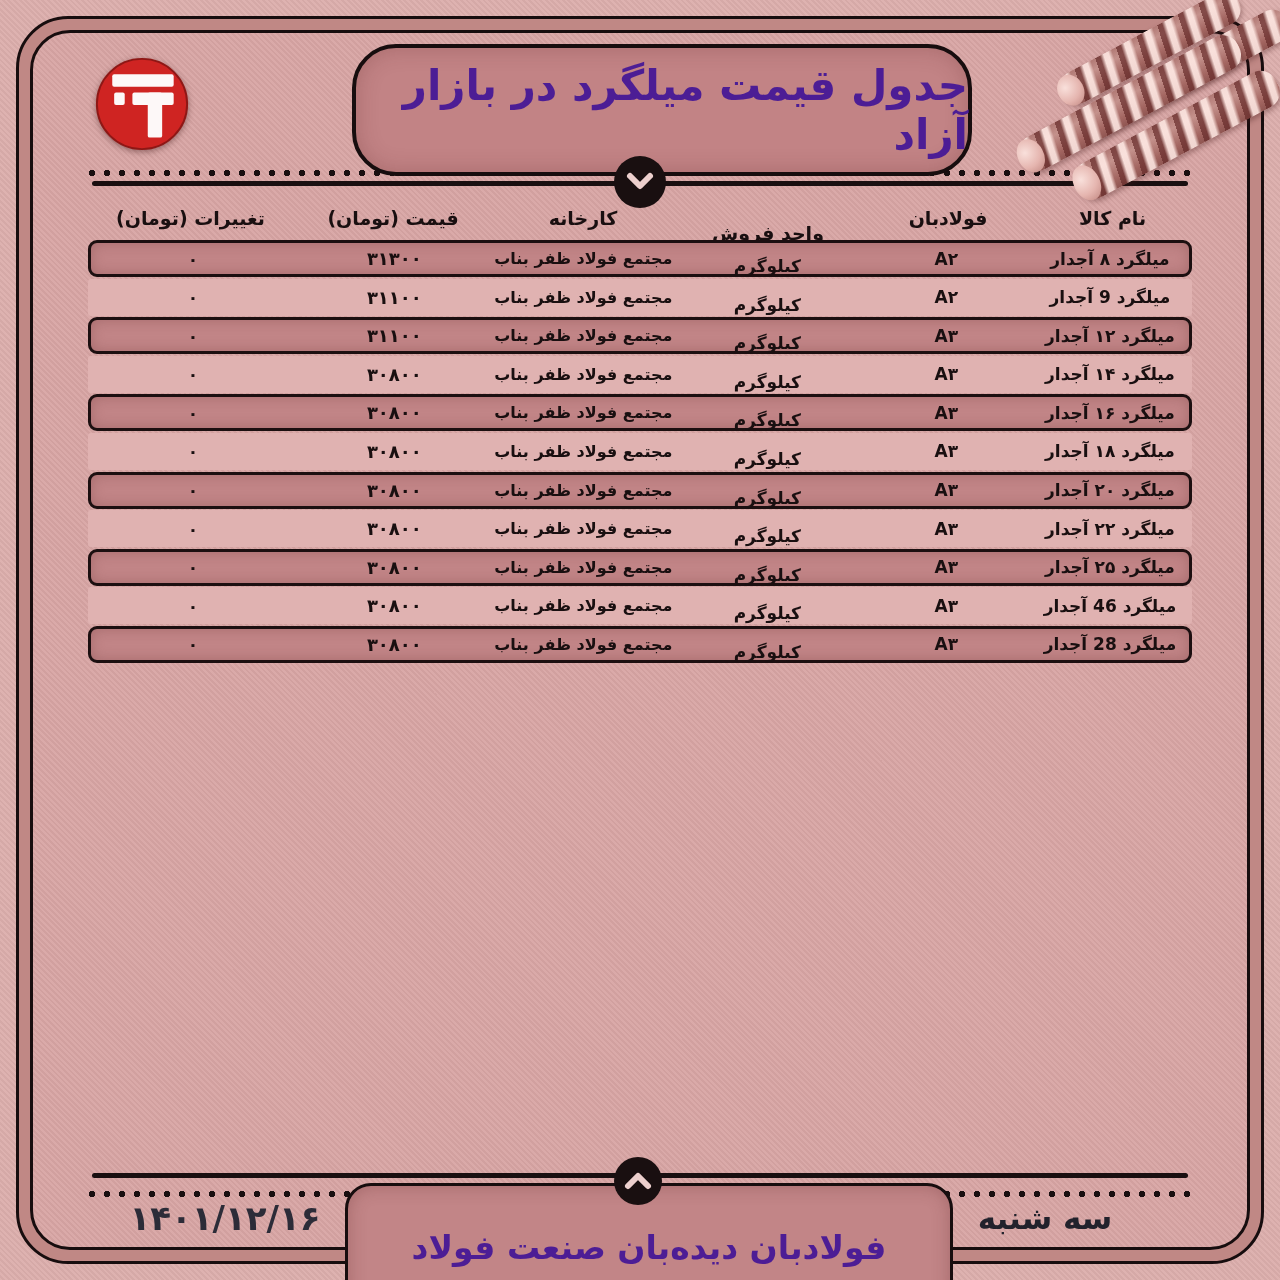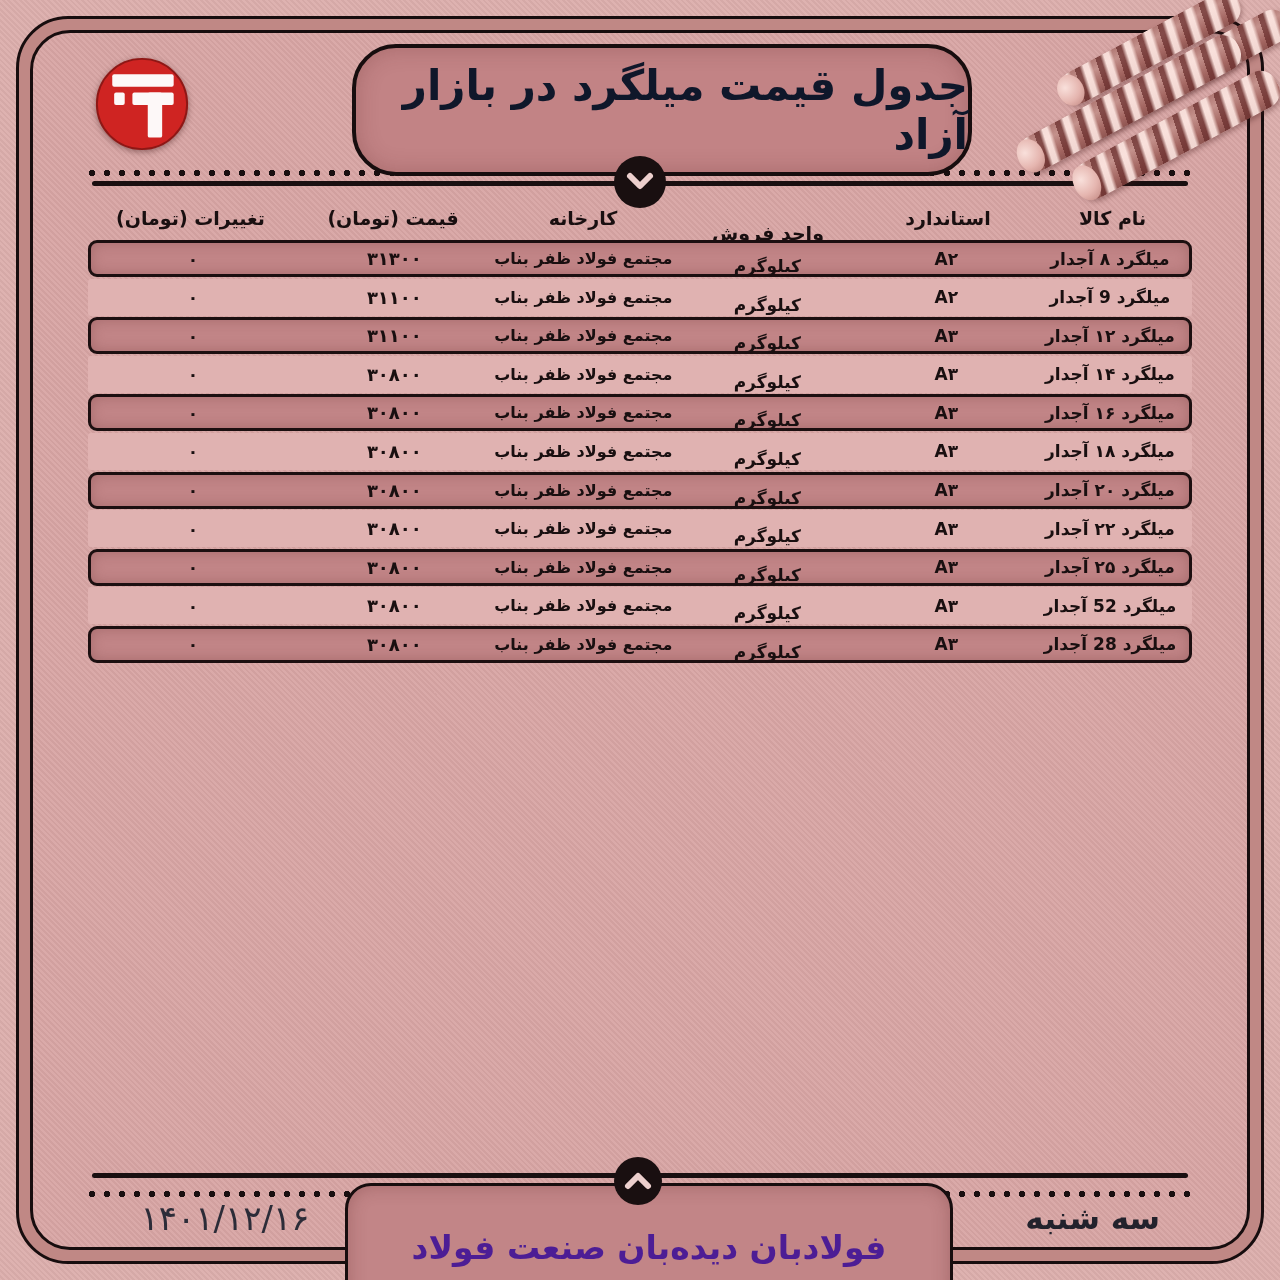--- a/index.html
+++ b/index.html
@@ -16,21 +16,21 @@
                background:#d8a5a4;
                background-image:repeating-linear-gradient(45deg, rgba(255,255,255,.05) 0 2px, rgba(0,0,0,.03) 2px 4px);}
   
   .logo{position:absolute;top:56px;right:1090px;left:auto;width:96px;height:96px;}
   .logo svg{filter:drop-shadow(0 2px 3px rgba(60,20,20,.45));}
   
   .title-box{position:absolute;top:44px;left:352px;width:612px;height:124px;
              background:#c28385;border:4px solid #170d0e;border-radius:44px;
              display:flex;align-items:center;justify-content:center;
              box-shadow:inset 0 0 22px rgba(90,35,35,.25);}
-  .title-box .t{font-size:42px;font-weight:bold;color:#0f172a;letter-spacing:-1px;}
+  .title-box .t{font-size:42px;font-weight:bold;color:#4c1d95;letter-spacing:-1px;}
   
   .dots{position:absolute;height:8px;left:88px;right:88px;
         background-image:radial-gradient(circle at 4px 4px,#190f10 3.1px,transparent 3.5px);
         background-size:15px 8px;background-repeat:repeat-x;}
   .dots.top{top:169px;}
   .dots.bottom{top:1190px;}
   .bar-line{position:absolute;height:5px;left:92px;right:92px;background:#190f10;border-radius:3px;}
   .bar-line.top{top:181px;}
   .bar-line.bottom{top:1173px;}
   .badge{position:absolute;width:52px;height:52px;border-radius:50%;background:#190f10;
@@ -70,22 +70,22 @@
   .rebar.r2{left:60px;top:112px;width:235px;transform:rotate(-28deg);}
   .rebar.r3{left:2px;top:142px;width:245px;height:37px;transform:rotate(-28deg);}
   .rebar.r4{left:58px;top:168px;width:225px;height:39px;transform:rotate(-28deg);}
   
   .footer-box{position:absolute;left:345px;top:1183px;width:602px;height:120px;
               background:#c28587;border:3px solid #170d0e;border-radius:26px 26px 22px 22px;
               box-shadow:inset 0 0 18px rgba(95,40,40,.3);}
   .footer-brand{position:absolute;left:0;right:0;top:42px;text-align:center;
                 font-size:33px;font-weight:bold;color:#4c1d95;}
   .footer-date{position:absolute;left:100px;top:1198px;width:250px;text-align:center;
-               font-size:34px;font-weight:normal;color:#2c2c38;direction:ltr;}
-  .footer-weekday{position:absolute;left:auto;right:120px;top:1200px;width:230px;
+               font-size:34px;font-weight:bold;color:#2c2c38;direction:ltr;}
+  .footer-weekday{position:absolute;left:auto;right:120px;top:1200px;width:230px;text-align:center;
                   font-size:31px;font-weight:bold;color:#22222c;}
 </style>
 </head>
 <body>
 
 <div class="page">
 
   <div class="frame-outer"></div>
   <div class="frame-inner"></div>
 
@@ -114,21 +114,21 @@
   </div>
 
   <div class="badge top">
     <svg width="40" height="28" viewBox="0 0 40 28">
       <polyline points="10,8 20,18 30,8" fill="none" stroke="#eccfcd" stroke-width="6" stroke-linecap="round" stroke-linejoin="round"></polyline>
     </svg>
   </div>
 
   <div class="thead">
       <div class="cell hcell col-name">نام کالا</div>
-      <div class="cell hcell col-standard">استاندارد</div>
+      <div class="cell hcell col-standard">فولادبان</div>
       <div class="cell hcell col-unit">واحد فروش</div>
       <div class="cell hcell col-factory">کارخانه</div>
       <div class="cell hcell col-price">قیمت (تومان)</div>
       <div class="cell hcell col-change">تغییرات (تومان)</div>
     </div>
 
   <div class="tbody">
       <div class="trow hl">
         <div class="cell col-name">میلگرد ۸ آجدار</div>
         <div class="cell col-standard">A۲</div>
@@ -195,21 +195,21 @@
       </div>
       <div class="trow hl">
         <div class="cell col-name">میلگرد ۲۵ آجدار</div>
         <div class="cell col-standard">A۳</div>
         <div class="cell col-unit">کیلوگرم</div>
         <div class="cell col-factory">مجتمع فولاد ظفر بناب</div>
         <div class="cell col-price">۳۰۸۰۰</div>
         <div class="cell col-change">۰</div>
       </div>
       <div class="trow lt">
-        <div class="cell col-name">میلگرد 52 آجدار</div>
+        <div class="cell col-name">میلگرد 46 آجدار</div>
         <div class="cell col-standard">A۳</div>
         <div class="cell col-unit">کیلوگرم</div>
         <div class="cell col-factory">مجتمع فولاد ظفر بناب</div>
         <div class="cell col-price">۳۰۸۰۰</div>
         <div class="cell col-change">۰</div>
       </div>
       <div class="trow hl">
         <div class="cell col-name">میلگرد 28 آجدار</div>
         <div class="cell col-standard">A۳</div>
         <div class="cell col-unit">کیلوگرم</div>

